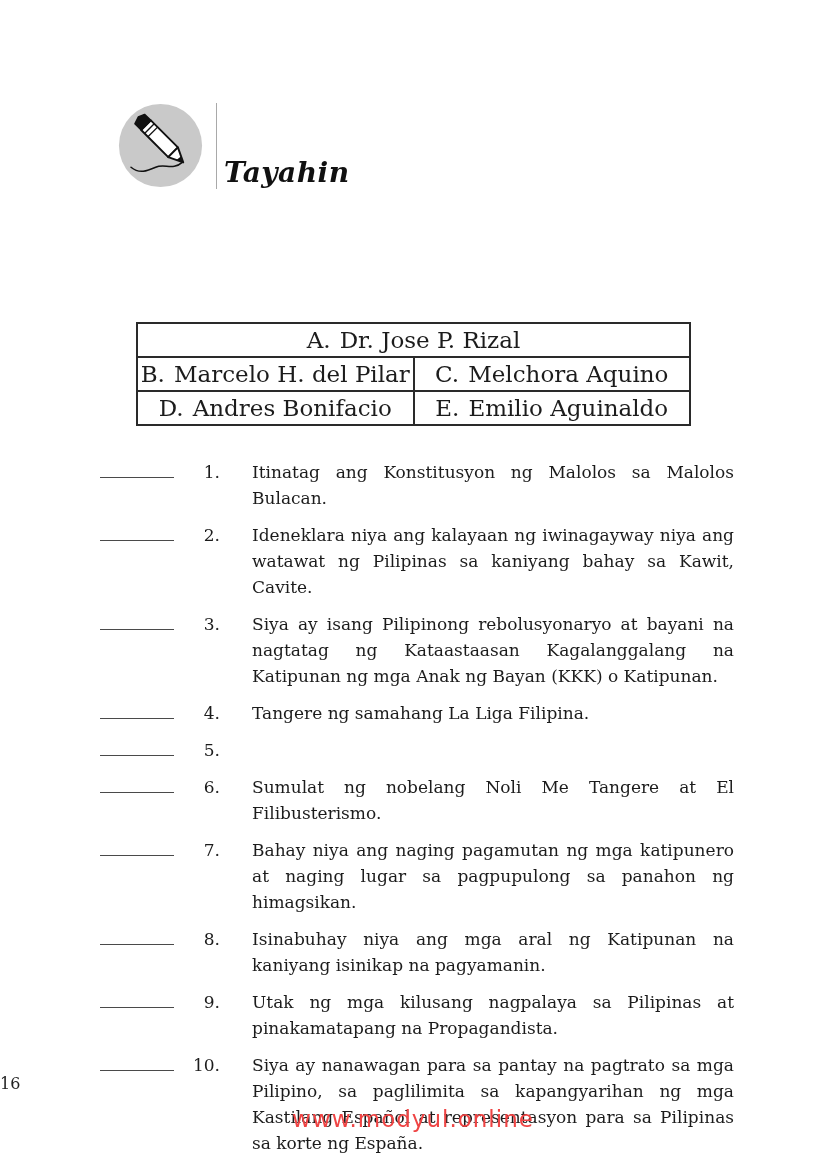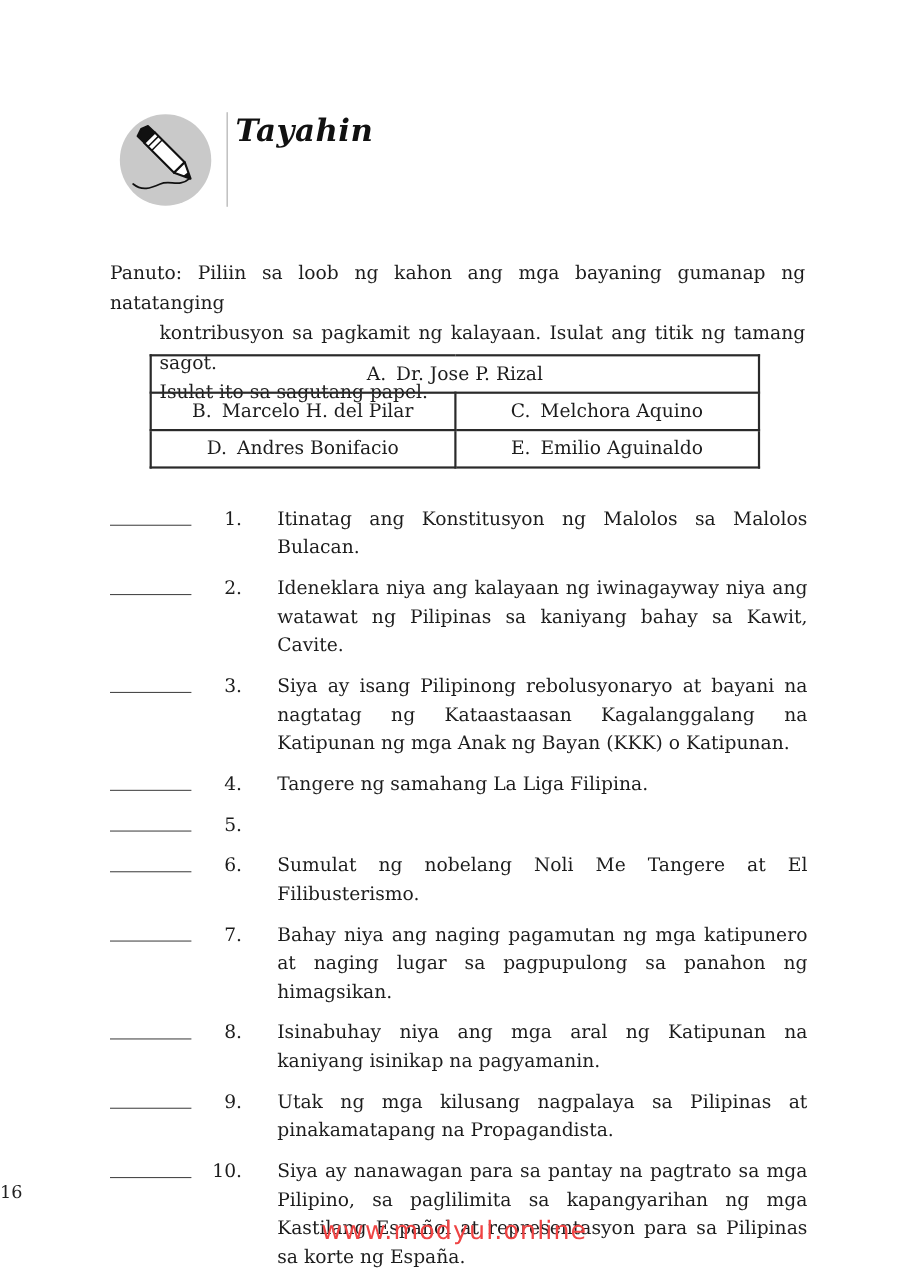--- a/index.html
+++ b/index.html
@@ -12,23 +12,23 @@
     background: #ffffff;
     font-family: "DejaVu Serif", "Liberation Serif", serif;
     color: #1c1c1c;
     overflow: hidden;
   }
 
   
   .header {
     position: absolute;
     top: 102px;
-    left: 107px;
+    left: 117px;
     display: flex;
-    align-items: flex-start;
+    align-items: flex-end;
   }
   .icon-wrap { width: 87px; height: 87px; }
   .header-divider {
     width: 1px;
     height: 86px;
     background: #a9a9a9;
     margin-left: 12px;
   }
   .section-title {
     margin-left: 7px;
@@ -58,21 +58,21 @@
     top: 322px;
     left: 136px;
     width: 555px;
     border-collapse: collapse;
   }
   .choices td {
     border: 2px solid #2a2a2a;
     height: 34px;
     text-align: center;
     vertical-align: middle;
-    font-size: 17px;
+    font-size: 23px;
     width: 50%;
   }
   .choice-letter { margin-right: 9px; }
 
   
   .questions {
     position: absolute;
     top: 459px;
     left: 100px;
     width: 634px;
@@ -144,25 +144,20 @@
 
         <polygon points="66,56.5 68.5,62.5 61.5,60" fill="#111"></polygon>
 
         <path d="M 67.5 62.5 C 58 71, 49 63.5, 40 67.5 C 31 71.5, 23 74.5, 14.5 67.5" fill="none" stroke="#111" stroke-width="1.6" stroke-linecap="round"></path>
       </svg>
     </div>
     <div class="header-divider"></div>
     <div class="section-title">Tayahin</div>
   </div>
 
-  <div class="instructions">
-    <div class="instr-line justify-full">Panuto: Piliin sa loob ng kahon ang mga bayaning gumanap ng natatanging</div>
-    <div class="instr-line justify-full indented">kontribusyon sa pagkamit ng kalayaan. Isulat ang titik ng tamang sagot.</div>
-    <div class="instr-line indented">Isulat ito sa sagutang papel.</div>
-  </div>
 
   <table class="choices">
     <tbody>
         <tr>
       <td colspan="2">
         <span class="choice-letter">A.</span><span>Dr. Jose P. Rizal</span>
       </td>
     </tr>
     <tr>
       <td>

